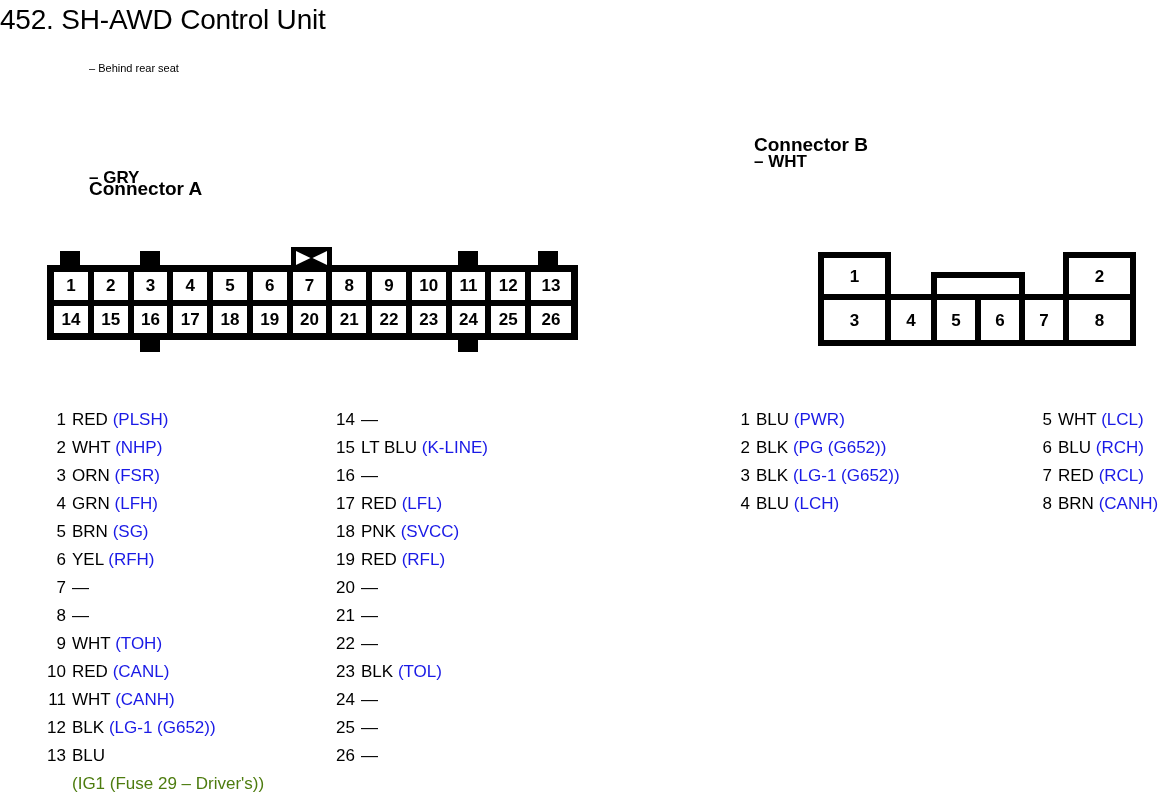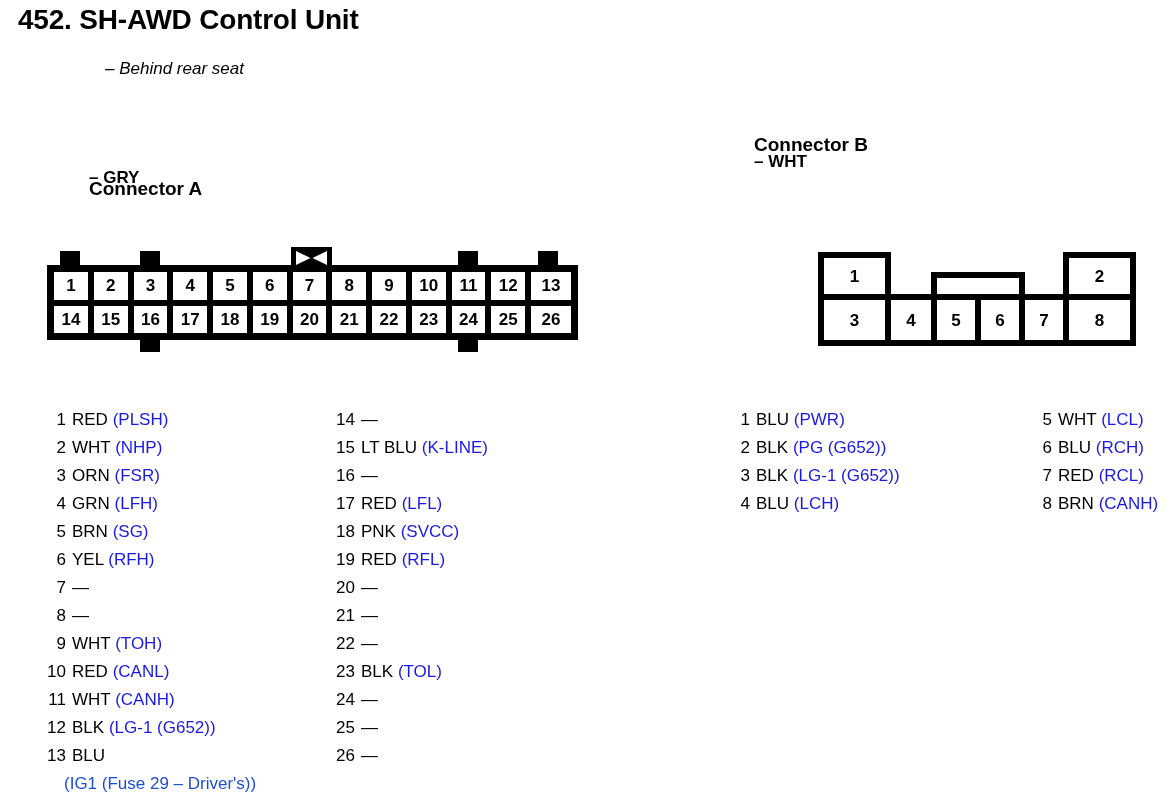--- a/index.html
+++ b/index.html
@@ -12,34 +12,33 @@
     height: 798px;
     position: relative;
     font-family: "Liberation Sans", sans-serif;
     color: #000000;
     overflow: hidden;
   }
 
   
   .page-title {
     position: absolute;
-    left: 18px;
+    left: 0;
     top: 4px;
     font-size: 28px;
-    font-weight: bold;
+    font-weight: normal;
     letter-spacing: -0.2px;
     white-space: pre;
   }
   .subtitle-list {
     position: absolute;
-    left: 105px;
+    left: 89px;
     top: 55px;
-    font-size: 17px;
+    font-size: 11px;
     line-height: 27px;
-    font-style: italic;
   }
   .subtitle-line { white-space: pre; }
 
   
   .conn-heading {
     position: absolute;
     font-size: 19px;
     font-weight: bold;
   }
   .conn-color {
@@ -156,22 +155,22 @@
     white-space: nowrap;
   }
   .sig { color: #1a1ae6; }
   .cont-row {
     position: relative;
     height: 28px;
     white-space: nowrap;
   }
   .cont-row .body {
     position: absolute;
-    left: 20px;
-    color: #1d4ed8;
+    left: 28px;
+    color: #4d7c0f;
     white-space: nowrap;
   }
   #listA1 { left: 44px;  top: 410px; }
   #listA2 { left: 333px; top: 410px; }
   #listB1 { left: 728px; top: 410px; }
   #listB2 { left: 1030px; top: 410px; }
 </style>
 </head>
 <body>
 

